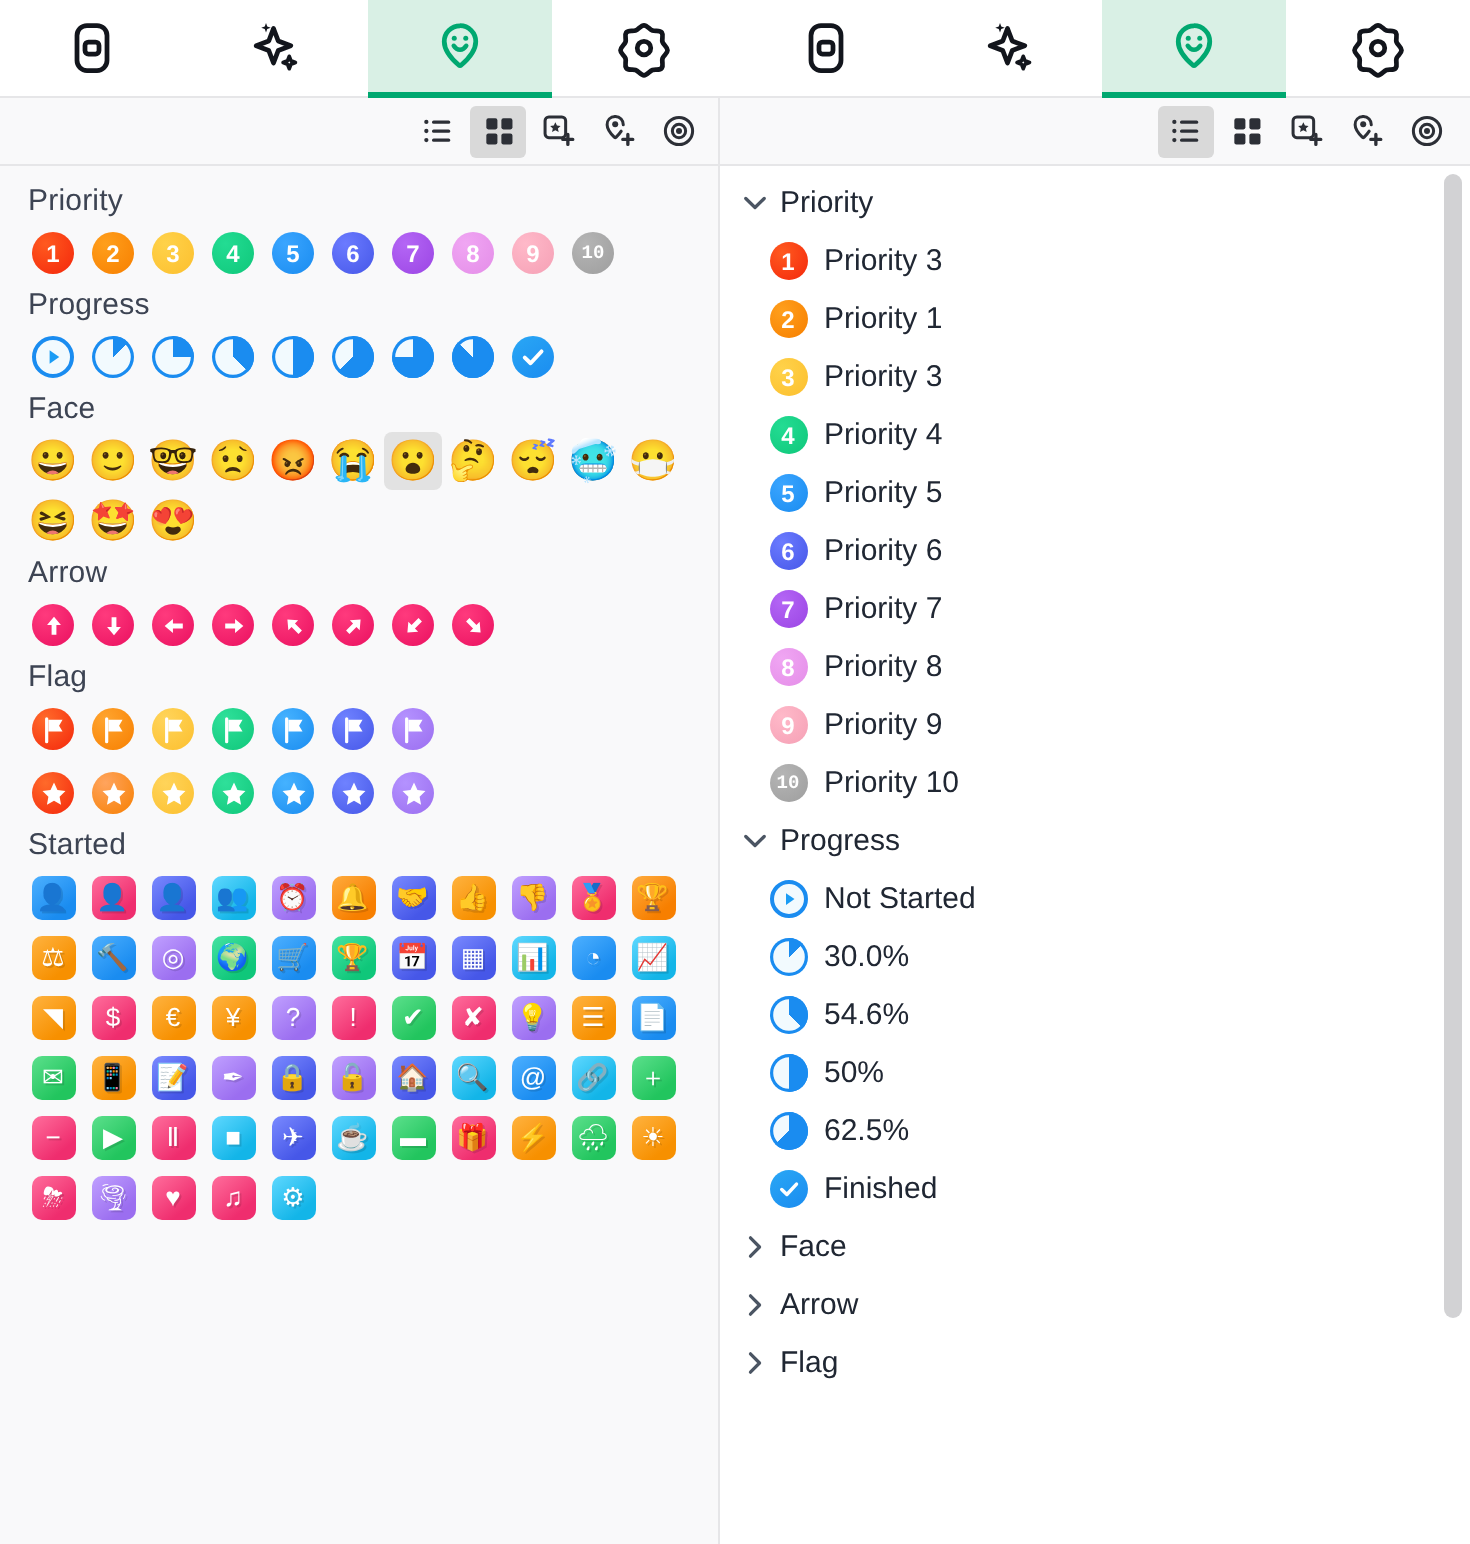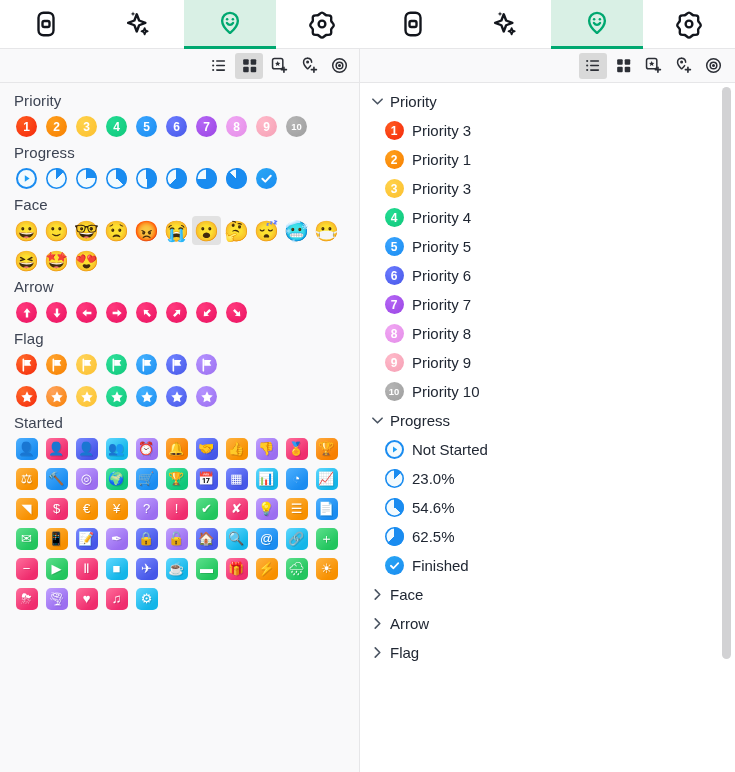--- a/index.html
+++ b/index.html
@@ -69,21 +69,21 @@
     display: flex; align-items: center; justify-content: center;
     border-radius: 4px; cursor: pointer;
   }
   .cell.sel { background: #e2e2e2; }
 
   
   .pri { width: 21px; height: 21px; border-radius: 50%;
          display:flex; align-items:center; justify-content:center;
          color:#fff; font-size:12px; font-weight:bold; line-height:1;
          font-family:"Liberation Sans",sans-serif; }
-  .pri.ten { font-size: 9.5px; }
+  .pri.ten { font-size: 9.5px; font-family: Liberation Mono, monospace; }
 
   
   .pie { width: 21px; height: 21px; border-radius: 50%; position: relative; }
 
   
   .emo { font-size: 20px; line-height: 1; }
 
   
   .badge { width: 21px; height: 21px; border-radius: 50%;
            display:flex; align-items:center; justify-content:center;
@@ -979,27 +979,33 @@
                   <path d="M9.6 7.3 L16.4 12 L9.6 16.7 Z" fill="#1a9cf5"></path>
                 </svg>
               </span>
             </span>
             <span class="item-label">Not Started</span>
           </div>
           <div class="tree-row item">
             <span class="item-icon">
               <span class="pie" style="width: 19px; height: 19px; background: conic-gradient(rgb(26, 140, 240) 0deg, rgb(26, 140, 240) 45deg, rgb(242, 250, 254) 45deg, rgb(242, 250, 254) 360deg); box-shadow: rgb(26, 140, 240) 0px 0px 0px 1.6px inset;"></span>
             </span>
-            <span class="item-label">23.0%</span>
+            <span class="item-label">30.0%</span>
           </div>
           <div class="tree-row item">
             <span class="item-icon">
               <span class="pie" style="width: 19px; height: 19px; background: conic-gradient(rgb(26, 140, 240) 0deg, rgb(26, 140, 240) 135deg, rgb(242, 250, 254) 135deg, rgb(242, 250, 254) 360deg); box-shadow: rgb(26, 140, 240) 0px 0px 0px 1.6px inset;"></span>
             </span>
             <span class="item-label">54.6%</span>
+          </div>
+          <div class="tree-row item">
+            <span class="item-icon">
+              <span class="pie" style="width: 19px; height: 19px; background: conic-gradient(rgb(26, 140, 240) 0deg, rgb(26, 140, 240) 180deg, rgb(242, 250, 254) 180deg, rgb(242, 250, 254) 360deg); box-shadow: rgb(26, 140, 240) 0px 0px 0px 1.6px inset;"></span>
+            </span>
+            <span class="item-label">50%</span>
           </div>
           <div class="tree-row item">
             <span class="item-icon">
               <span class="pie" style="width: 19px; height: 19px; background: conic-gradient(rgb(26, 140, 240) 0deg, rgb(26, 140, 240) 225deg, rgb(242, 250, 254) 225deg, rgb(242, 250, 254) 360deg); box-shadow: rgb(26, 140, 240) 0px 0px 0px 1.6px inset;"></span>
             </span>
             <span class="item-label">62.5%</span>
           </div>
           <div class="tree-row item">
             <span class="item-icon">
               <span class="pie" style="width: 19px; height: 19px; background: linear-gradient(145deg, rgb(42, 167, 245), rgb(26, 140, 240)); display: flex; align-items: center; justify-content: center;">

